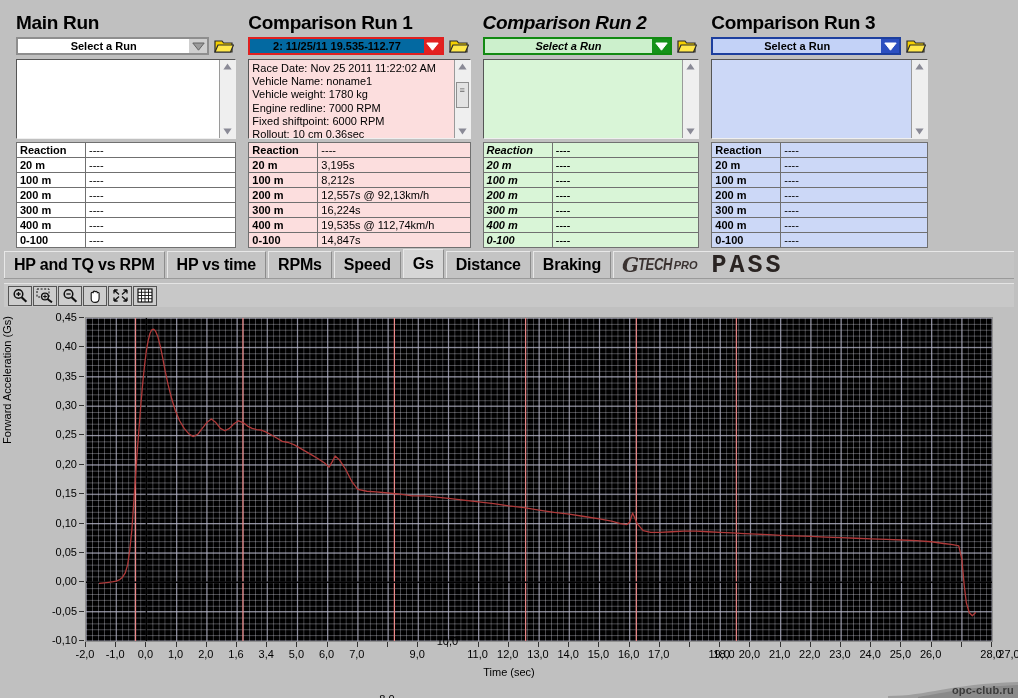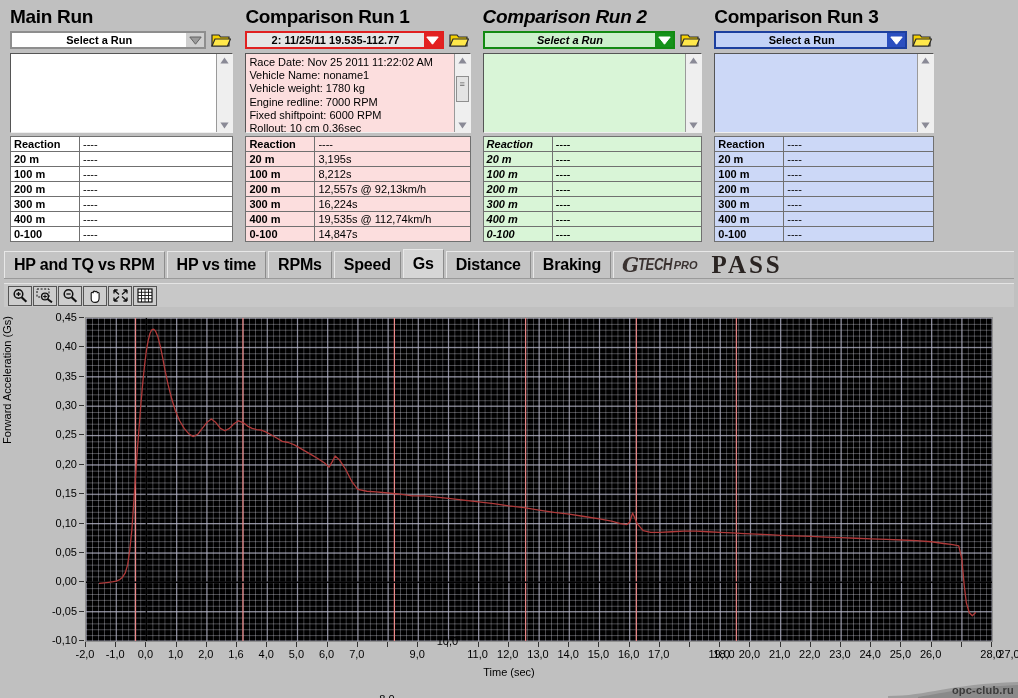--- a/index.html
+++ b/index.html
@@ -14,21 +14,21 @@
     color: #000;
     overflow: hidden;
     position: relative;
   }
   
   .panels {
     display: flex;
     width: 944px;
     height: 248px;
     box-sizing: border-box;
-    padding: 4px;
+    padding: 10px;
   }
   .panel {
     position: relative;
     box-sizing: border-box;
     padding: 2px 6px 0 6px;
   }
   .panel.p0 { width: 256px; }
   .panel.p1 { width: 258px; }
   .panel.p2 { width: 252px; font-style: italic; }
   .panel.p3 { width: 252px; }
@@ -73,21 +73,21 @@
     height: 100%;
     flex: 0 0 18px;
     display: flex;
     align-items: center;
     justify-content: center;
   }
   .combo .combo-arrow svg { display: block; }
 
   .combo.white  { border-color:#8e8e8e; background:#ffffff; }
   .combo.white  .combo-arrow { background:#cfcfcf; }
-  .combo.red    { border-color:#e02020; background:#e5e5e5; }
+  .combo.red    { border-color:#e02020; background:#0369a1; }
   .combo.red    .combo-arrow { background:#e32121; }
   .combo.green  { border-color:#128a12; background:#ccf0cc; }
   .combo.green  .combo-arrow { background:#15921a; }
   .combo.blue   { border-color:#1d3f9e; background:#c3d2f7; }
   .combo.blue   .combo-arrow { background:#2b4fc0; }
 
   .folder-btn {
     flex: 0 0 24px;
     width: 24px; height: 19px;
     margin-left: 3px;
@@ -240,21 +240,21 @@
   }
   .logo-pro {
     font-family: "Liberation Sans", sans-serif;
     font-size: 11px;
     font-weight: bold;
     font-style: italic;
     color: #3a3230;
     margin-left: -6px;
   }
   .logo-pass {
-    font-family: Liberation Serif, serif;
+    font-family: Liberation Mono, monospace;
     font-size: 25px;
     font-weight: bold;
     color: #2a2422;
     letter-spacing: 3px;
     margin-left: 14px;
   }
 
   
   .charttoolbar {
     position: absolute;
@@ -804,21 +804,21 @@
       <div class="xtick-label" style="left: 109.2px; top: 339px;">-1,0</div>
       <div class="xtick-mark" style="left: 139.4px; top: 332px;"></div>
       <div class="xtick-label" style="left: 139.4px; top: 339px;">0,0</div>
       <div class="xtick-mark" style="left: 169.6px; top: 332px;"></div>
       <div class="xtick-label" style="left: 169.6px; top: 339px;">1,0</div>
       <div class="xtick-mark" style="left: 199.8px; top: 332px;"></div>
       <div class="xtick-label" style="left: 199.8px; top: 339px;">2,0</div>
       <div class="xtick-mark" style="left: 230px; top: 332px;"></div>
       <div class="xtick-label" style="left: 230px; top: 339px;">1,6</div>
       <div class="xtick-mark" style="left: 260.2px; top: 332px;"></div>
-      <div class="xtick-label" style="left: 260.2px; top: 339px;">4,0</div>
+      <div class="xtick-label" style="left: 260.2px; top: 339px;">3,4</div>
       <div class="xtick-mark" style="left: 290.4px; top: 332px;"></div>
       <div class="xtick-label" style="left: 290.4px; top: 339px;">5,0</div>
       <div class="xtick-mark" style="left: 320.6px; top: 332px;"></div>
       <div class="xtick-label" style="left: 320.6px; top: 339px;">6,0</div>
       <div class="xtick-mark" style="left: 350.8px; top: 332px;"></div>
       <div class="xtick-label" style="left: 350.8px; top: 339px;">7,0</div>
       <div class="xtick-mark" style="left: 381px; top: 332px;"></div>
       <div class="xtick-label" style="left: 381px; top: 339px; margin-top: 45px;">8,0</div>
       <div class="xtick-mark" style="left: 411.2px; top: 332px;"></div>
       <div class="xtick-label" style="left: 411.2px; top: 339px;">9,0</div>

